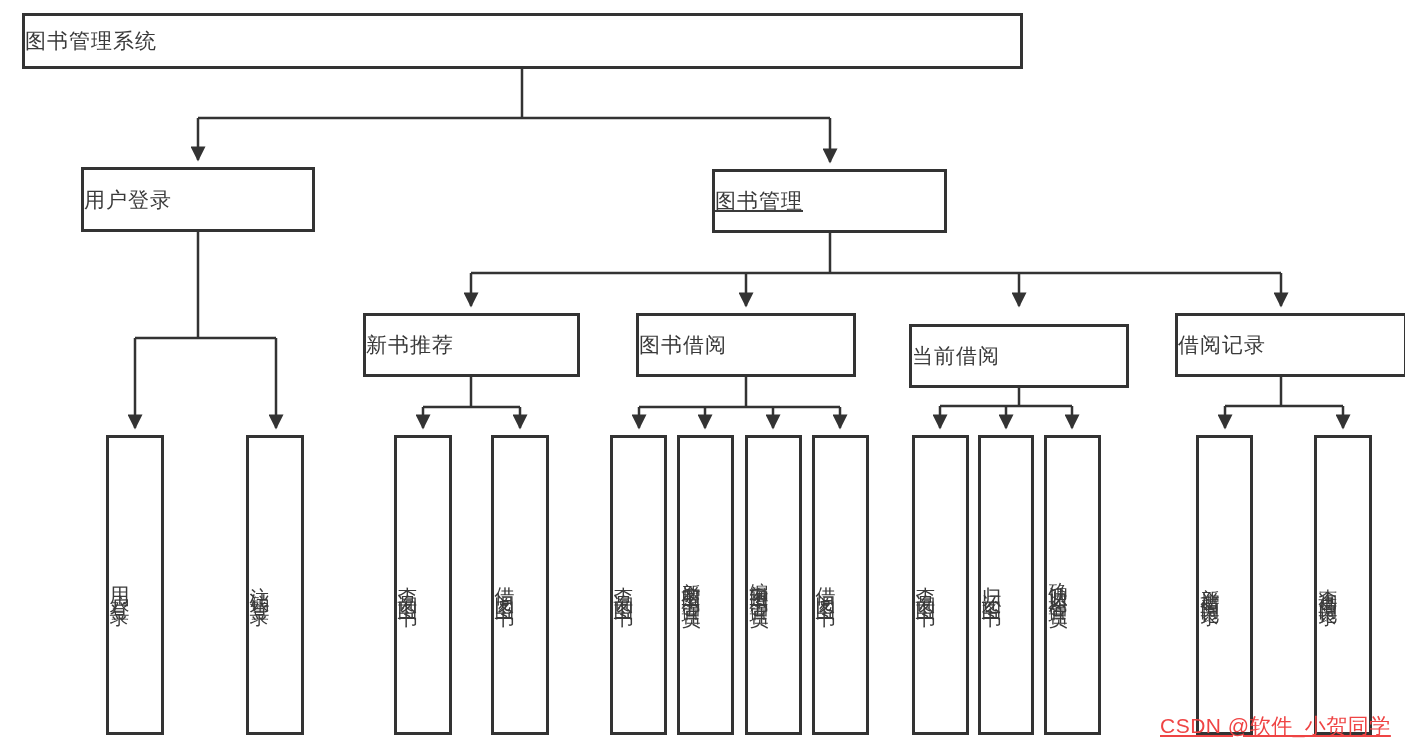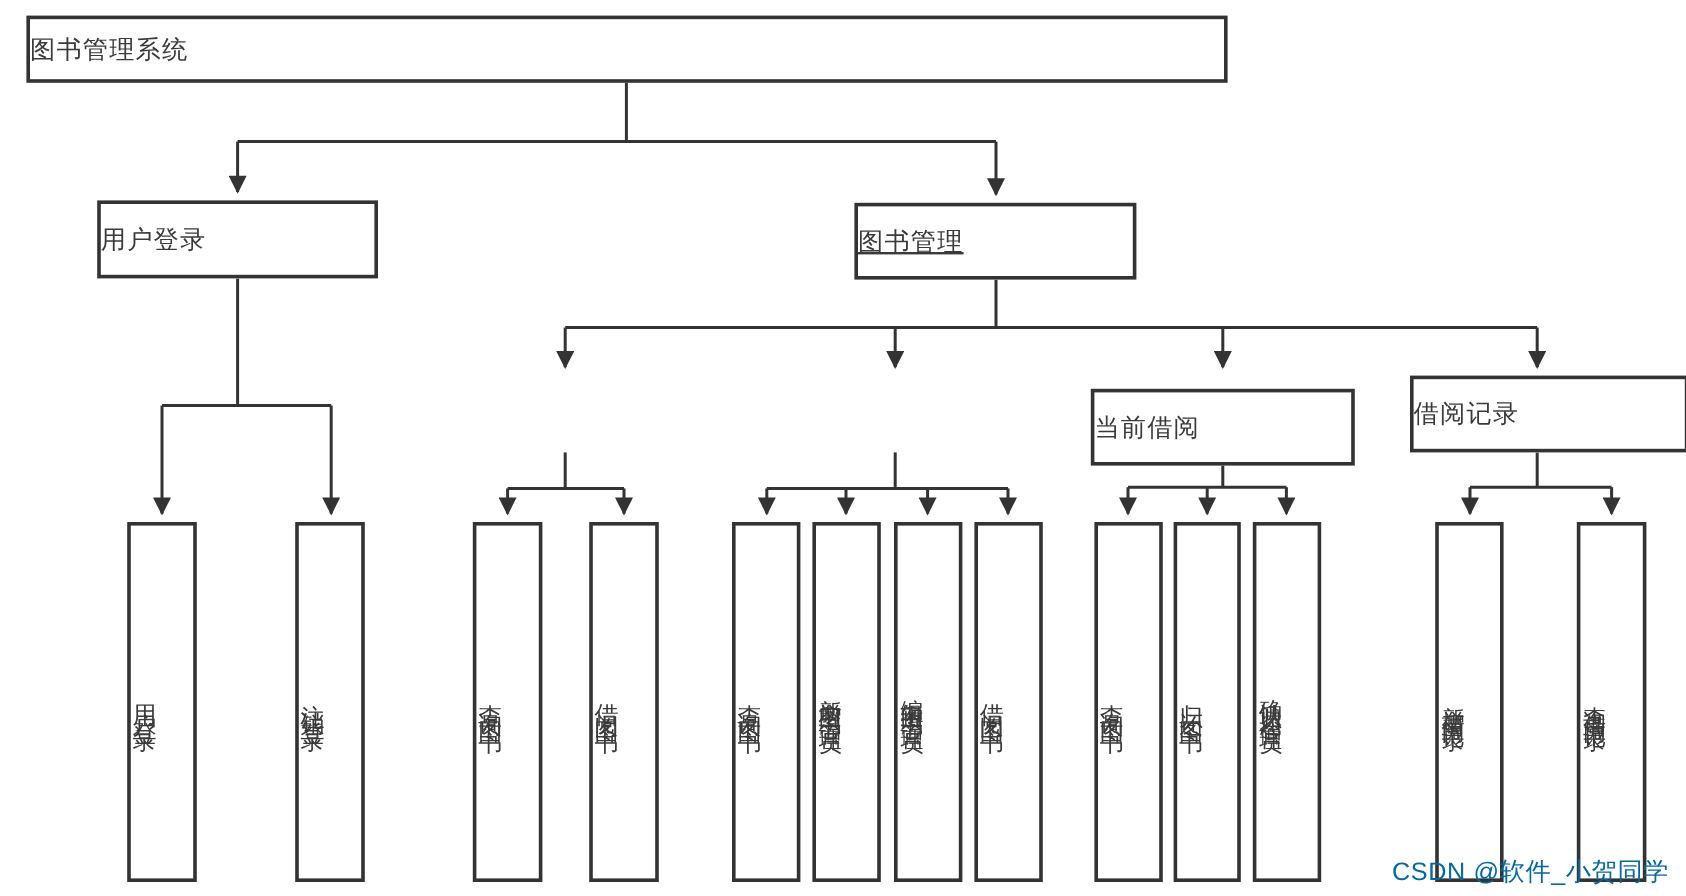--- a/index.html
+++ b/index.html
@@ -13,21 +13,21 @@
     display:flex;align-items:center;z-index:2;
   }
   .hlabel{font-size:21px;letter-spacing:1px;white-space:nowrap;}
   .vlabel{
     writing-mode:vertical-rl;text-orientation:upright;
     font-size:20px;letter-spacing:7px;line-height:1.1;white-space:nowrap;
   }
   .vlabel.long{letter-spacing:4px;font-size:19px;}
   #watermark{
     position:absolute;left:1160px;top:712px;z-index:3;
-    font-size:21px;color:#0369a1;letter-spacing:0.5px;white-space:nowrap;
+    font-size:21px;color:#ef4444;letter-spacing:0.5px;white-space:nowrap;text-decoration:underline;
   }
 </style>
 </head>
 <body>
 
 <div id="stage">
 
   <svg id="wires" width="1405" height="747" viewBox="0 0 1405 747">
     <defs>
       <marker id="arrow" viewBox="0 0 10 10" refX="9" refY="5" markerWidth="7" markerHeight="6" orient="auto">
@@ -82,20 +82,26 @@
     <span class="hlabel">图书管理系统</span>
   </div>
 
   <div class="box" style="left:81px;top:167px;width:234px;height:65px;">
     <span class="hlabel">用户登录</span>
   </div>
   <div class="box" style="left:712px;top:169px;width:235px;height:64px;text-decoration:underline;">
     <span class="hlabel">图书管理</span>
   </div>
 
+  <div class="box" style="left:363px;top:313px;width:217px;height:64px;">
+    <span class="hlabel">新书推荐</span>
+  </div>
+  <div class="box" style="left:636px;top:313px;width:220px;height:64px;">
+    <span class="hlabel">图书借阅</span>
+  </div>
   <div class="box" style="left:909px;top:324px;width:220px;height:64px;">
     <span class="hlabel">当前借阅</span>
   </div>
   <div class="box" style="left:1175px;top:313px;width:232px;height:64px;">
     <span class="hlabel">借阅记录</span>
   </div>
 
   <div class="box" style="left:106px;top:435px;width:58px;height:300px;">
     <span class="vlabel">用户登录</span>
   </div>

